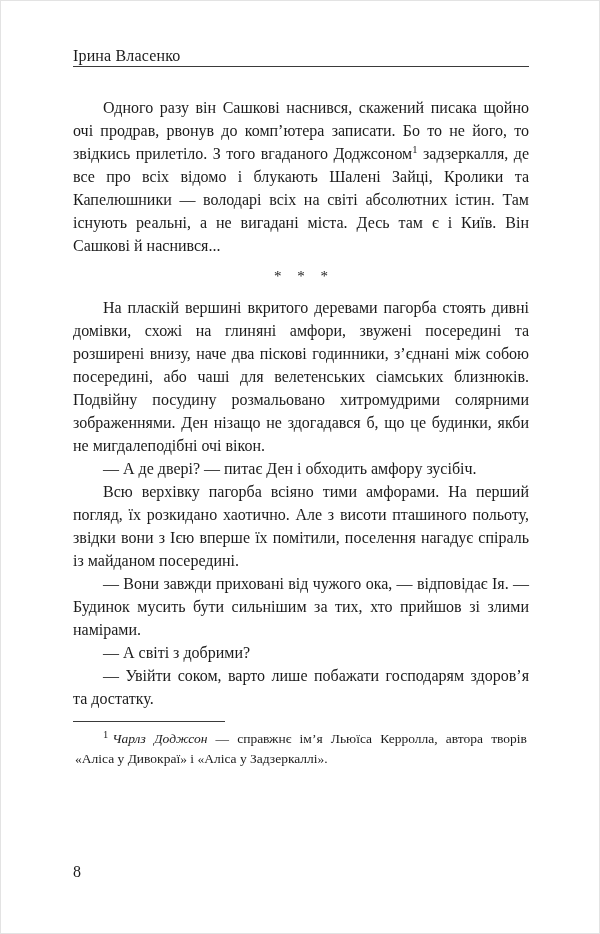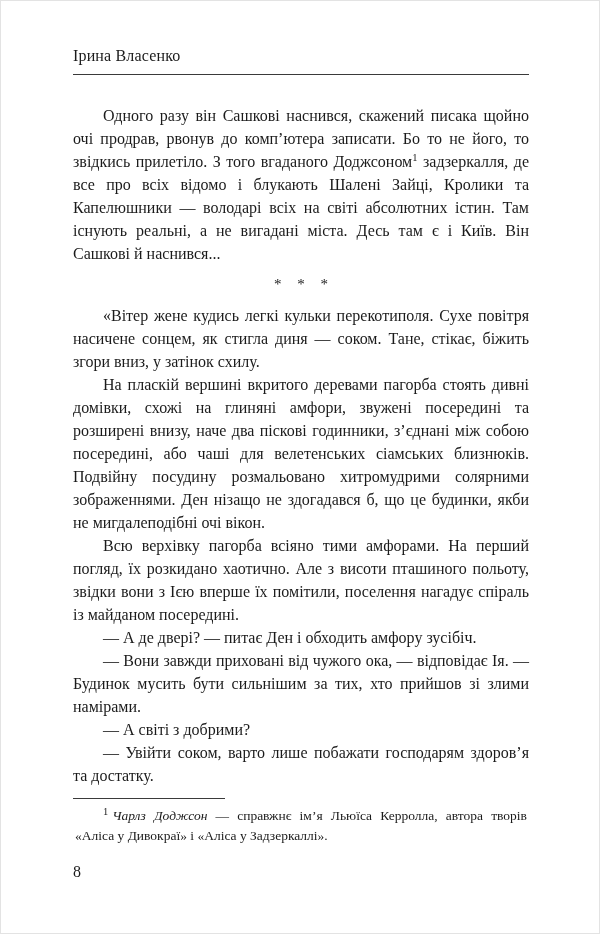--- a/index.html
+++ b/index.html
@@ -14,21 +14,21 @@
     position: relative;
     padding: 46px 70px 0 72px;
     font-family: "Liberation Serif", "DejaVu Serif", serif;
     color: #1b1b1b;
     overflow: hidden;
   }
 
   .running-header {
     font-size: 16px;
     letter-spacing: 0.01em;
-    padding-bottom: 9px;
+    padding-bottom: 1px;
     border-bottom: 1px solid #3a3a3a;
   }
 
   .body-text {
     margin-top: 29px;
     font-size: 16px;
     line-height: 23px;
     text-align: justify;
   }
 
@@ -84,24 +84,23 @@
   <div class="running-header">
     <span>Ірина Власенко</span>
   </div>
 
   <div class="body-text">
 
     <p class="para"><span>Одного разу він Сашкові наснився, скажений писака щойно очі продрав, рвонув до комп’ютера записати. Бо то не його, то звідкись прилетіло. З того вгаданого Доджсоном</span><sup class="fn-ref">1</sup><span> задзеркалля, де все про всіх відомо і блукають Шалені Зайці, Кролики та Капелюшники — володарі всіх на світі абсолютних істин. Там існують реальні, а не вигадані міста. Десь там є і Київ. Він Сашкові й наснився...</span></p>
 
     <div class="separator">* * *</div>
 
-    <p class="para">«Вітер жене кудись легкі кульки перекотиполя. Сухе повітря насичене сонцем, як стигла диня — соком. Тане, стікає, біжить згори вниз, у затінок схилу.</p>
     <p class="para">На пласкій вершині вкритого деревами пагорба стоять дивні домівки, схожі на глиняні амфори, звужені посередині та розширені внизу, наче два піскові годинники, з’єднані між собою посередині, або чаші для велетенських сіамських близнюків. Подвійну посудину розмальовано хитромудрими солярними зображеннями. Ден нізащо не здогадався б, що це будинки, якби не мигдалеподібні очі вікон.</p>
+    <p class="para">— А де двері? — питає Ден і обходить амфору зусібіч.</p>
     <p class="para">Всю верхівку пагорба всіяно тими амфорами. На перший погляд, їх розкидано хаотично. Але з висоти пташиного польоту, звідки вони з Ією вперше їх помітили, поселення нагадує спіраль із майданом посередині.</p>
-    <p class="para">— А де двері? — питає Ден і обходить амфору зусібіч.</p>
     <p class="para">— Вони завжди приховані від чужого ока, — відповідає Ія. — Будинок мусить бути сильнішим за тих, хто прийшов зі злими намірами.</p>
     <p class="para">— А світі з добрими?</p>
     <p class="para">— Увійти соком, варто лише побажати господарям здоров’я та достатку.</p>
 
     <div class="footnote-area">
       <div class="footnote-rule"></div>
       <p class="footnote"><sup class="fn-ref">1</sup><i>Чарлз Доджсон</i><span> — справжнє ім’я Льюїса Керролла, автора творів «Аліса у Дивокраї» і «Аліса у Задзеркаллі».</span></p>
     </div>
 
   </div>

